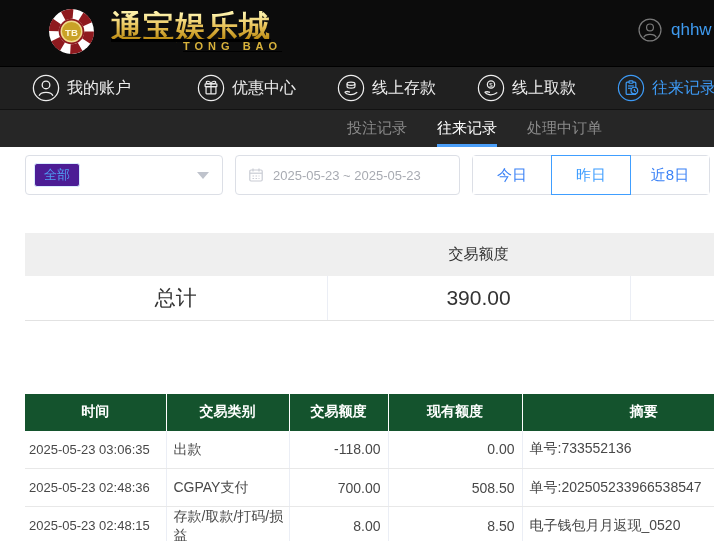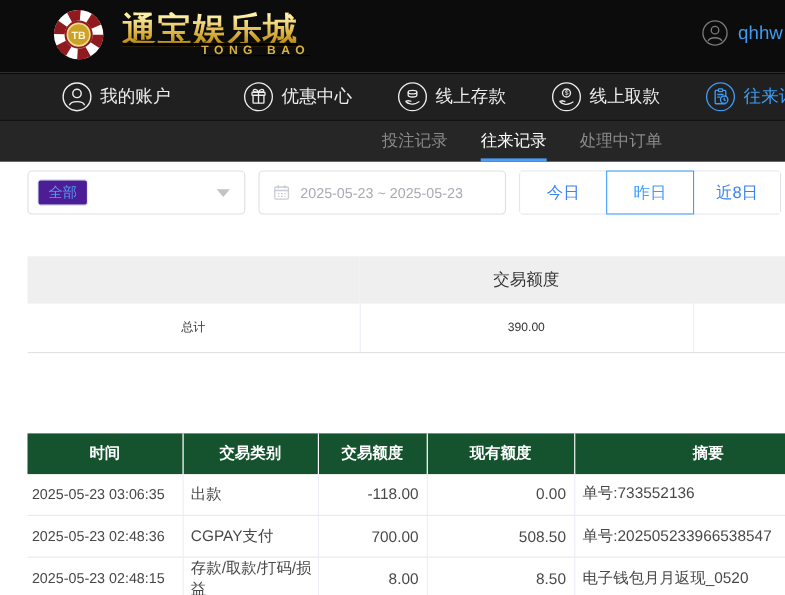--- a/index.html
+++ b/index.html
@@ -16,21 +16,21 @@
     background:linear-gradient(180deg,#fdf0a8 10%,#e8c35a 45%,#b8860b 90%);
     -webkit-background-clip:text; background-clip:text;
     -webkit-text-fill-color:transparent; color:#e0b44e; line-height:1.05; }
   .logo-sub { font-size:11px; font-weight:bold; color:#d8b23c; letter-spacing:5px;
     margin-left:72px; margin-top:-4px; }
   .user-box { position:absolute; left:638px; top:18px; display:flex; align-items:center; gap:9px; cursor:pointer; }
   .user-name { color:#3f9bf0; font-size:17px; font-weight:500; white-space:nowrap; }
 
   
   .main-nav { height:44px; background:#202020; border-top:1px solid #000;
-    border-bottom:1px solid #121212; display:flex; align-items:center; padding-left:56px; }
+    border-bottom:1px solid #121212; display:flex; align-items:center; padding-left:32px; }
   .nav-item { display:flex; align-items:center; gap:7px; color:#ededed; font-size:16px;
     cursor:pointer; margin-right:41px; white-space:nowrap; }
   .nav-item.first { margin-right:66px; }
   .nav-item.active { color:#3d9af5; }
   .nav-icon { width:28px; height:28px; flex:0 0 28px; }
 
   
   .tab-bar { height:37px; background:#262626; display:flex; padding-left:347px; gap:30px; }
   .tab { position:relative; color:#8a8a8a; font-size:15px; display:flex; align-items:center;
     cursor:pointer; white-space:nowrap; }
@@ -51,21 +51,21 @@
   .date-text { color:#a8abb2; font-size:13px; white-space:nowrap; }
   .quick-group { width:238px; height:40px; border:1px solid #dcdfe6; border-radius:4px; display:flex; }
   .quick-btn { flex:1; display:flex; align-items:center; justify-content:center;
     font-size:15px; color:#3b82f6; cursor:pointer; background:#fff; }
   .quick-btn.active { color:#409eff; border:1px solid #409eff; margin:-1px 0; position:relative; z-index:1; }
 
   
   table { border-collapse:collapse; table-layout:fixed; }
   .summary { width:890px; margin:38px 0 0 25px; }
   .summary th { height:43px; background:#efefef; font-weight:400; font-size:15px; color:#333; text-align:center; }
-  .summary td { height:44px; font-size:11px; color:#333; text-align:center;
+  .summary td { height:44px; font-size:21px; color:#333; text-align:center;
     border-bottom:1px solid #e2e2e2; }
   .summary td:not(:last-child) { border-right:1px solid #ebeef5; }
 
   
   .records { width:740px; margin:73px 0 0 25px; }
   .records th { height:37px; background:#14532d; color:#fff; font-size:14px; font-weight:700;
     text-align:center; }
   .records th:not(:last-child) { border-right:1px solid #fff; }
   .records td { height:38px; font-size:14px; color:#484848; border-bottom:1px solid #e8e8e8; vertical-align:middle; }
   .records td:not(:last-child) { border-right:1px solid #ebeef5; }

